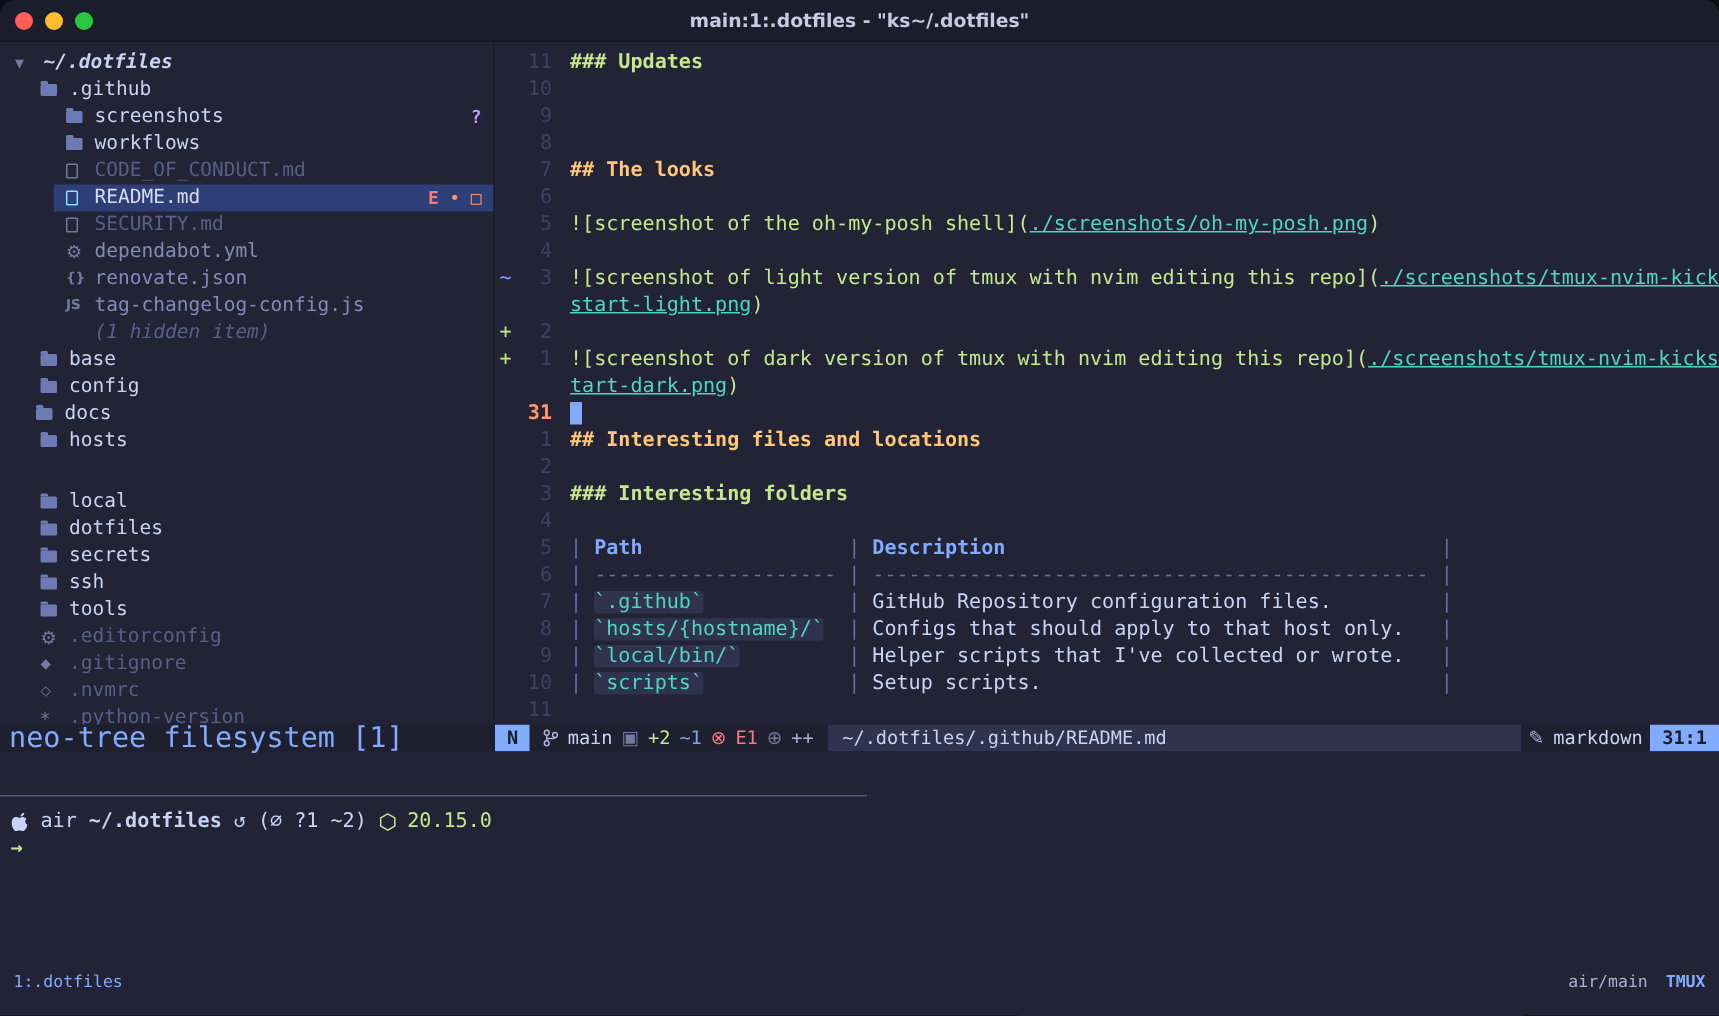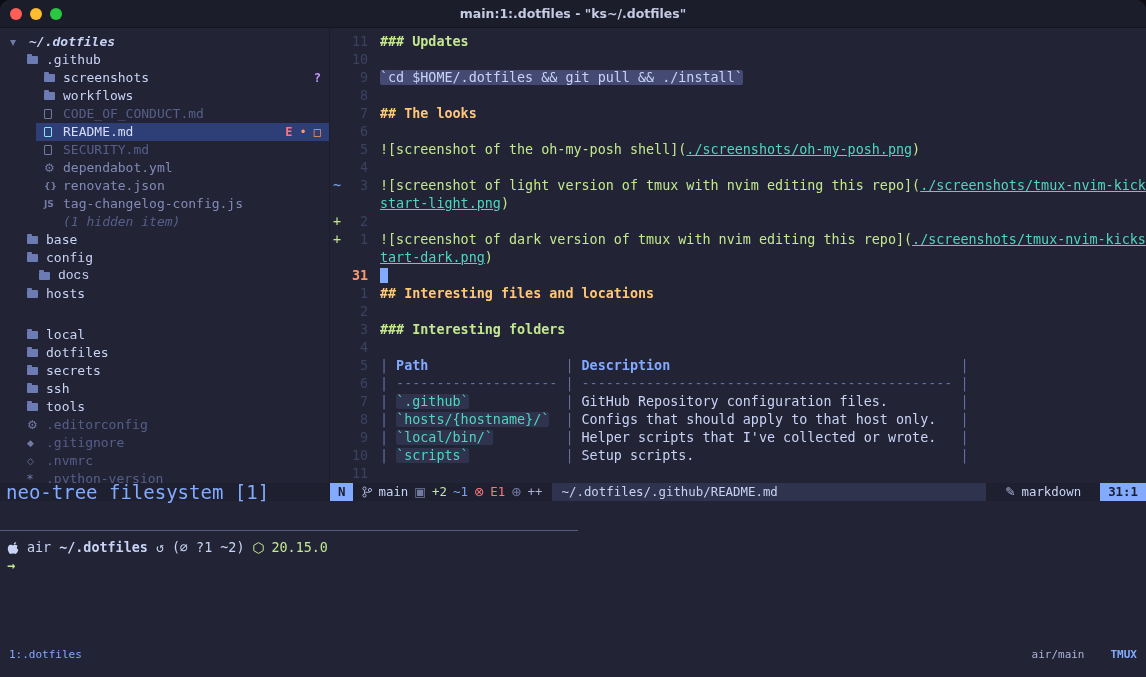--- a/index.html
+++ b/index.html
@@ -77,36 +77,36 @@
   .seg-b{padding:0 9px;gap:6px;color:var(--fg)}
   .sl-added{color:var(--green)}
   .sl-changed{color:#7ca1f2}
   .sl-err{color:var(--red)}
   .sl-lazy{color:#a9b1d6}
   .i-diff::before{content:"▣";color:var(--icmut);font-family:"DejaVu Sans",sans-serif}
   .i-diag::before{content:"⊗";color:var(--red);font-family:"DejaVu Sans",sans-serif}
   .i-lazy::before{content:"⊕";color:var(--icmut);font-family:"DejaVu Sans",sans-serif}
   .i-pencil::before{content:"✎";color:#a9b1d6;font-family:"DejaVu Sans",sans-serif}
   .seg-file{background:var(--seg);color:var(--fg);padding:0 10px;flex:1;min-width:0;overflow:hidden}
-  .seg-ft{padding:0 19px;gap:6px;color:var(--fg)}
+  .seg-ft{padding:0 5px;gap:6px;color:var(--fg)}
   .seg-pos{background:var(--blue);color:#1b1d2b;font-weight:bold;padding:0 8px}
 
   
   .cmdline{flex:0 0 18px}
   .pane-border{height:1px;width:578px;background:#545c7e;margin-top:11px}
   .shell{flex:1;padding:8px 7px;font-size:13.4px;color:var(--fg);overflow:hidden}
   .pline{height:18px;line-height:18px;display:flex;align-items:center;gap:8px;white-space:pre}
   .p-path{font-weight:bold}
   .p-node{color:var(--green)}
   .arrow-line{height:18px;line-height:18px;color:var(--green);font-weight:bold}
 
   
   .tmuxbar{flex:0 0 18px;height:18px;line-height:18px;margin-bottom:13px;padding:0 9px;display:flex;font-size:11px;color:#a9b1d6}
   .tmux-window{color:var(--blue)}
-  .tmux-right{margin-left:auto;display:flex;gap:26px}
+  .tmux-right{margin-left:auto;display:flex;gap:12px}
   .tmux-badge{color:var(--blue);font-weight:bold}
 </style>
 </head>
 <body>
 
 <div class="window">
 
   <div class="titlebar">
     <div class="traffic">
       <span class="light red"></span>
@@ -125,41 +125,41 @@
           <div class="tree-row s-dir" style="padding-left: 44px;"><span class="ic"><span class="fsh"></span></span><span class="lbl">workflows</span></div>
           <div class="tree-row s-dim" style="padding-left: 44px;"><span class="ic"><span class="psh"></span></span><span class="lbl">CODE_OF_CONDUCT.md</span></div>
           <div class="tree-row s-selected" style="padding-left: 44px;"><span class="ic"><span class="psh"></span></span><span class="lbl">README.md</span><span class="badges"><span class="bdg c-red">E</span><span class="bdg c-orange">•</span><span class="bdg c-orange">□</span></span></div>
           <div class="tree-row s-dim" style="padding-left: 44px;"><span class="ic"><span class="psh"></span></span><span class="lbl">SECURITY.md</span></div>
           <div class="tree-row s-file" style="padding-left: 44px;"><span class="ic"><span class="g">⚙</span></span><span class="lbl">dependabot.yml</span></div>
           <div class="tree-row s-file" style="padding-left: 44px;"><span class="ic"><span class="g sm">{}</span></span><span class="lbl">renovate.json</span></div>
           <div class="tree-row s-file" style="padding-left: 44px;"><span class="ic"><span class="g sm">JS</span></span><span class="lbl">tag-changelog-config.js</span></div>
           <div class="tree-row s-hidden" style="padding-left: 44px;"><span class="ic"></span><span class="lbl">(1 hidden item)</span></div>
           <div class="tree-row s-dir" style="padding-left: 27px;"><span class="ic"><span class="fsh"></span></span><span class="lbl">base</span></div>
           <div class="tree-row s-dir" style="padding-left: 27px; align-items: center;"><span class="ic"><span class="fsh"></span></span><span class="lbl">config</span></div>
-          <div class="tree-row s-dir" style="padding-left: 39px; font-family: Liberation Mono, monospace;"><span class="ic"><span class="fsh"></span></span><span class="lbl">docs</span></div>
+          <div class="tree-row s-dir" style="padding-left: 24px;"><span class="ic"><span class="fsh"></span></span><span class="lbl">docs</span></div>
           <div class="tree-row s-dir" style="padding-left: 27px;"><span class="ic"><span class="fsh"></span></span><span class="lbl">hosts</span></div>
           <div class="tree-row s-dir" style="padding-left: 27px; margin-top: 23px;"><span class="ic"><span class="fsh"></span></span><span class="lbl">local</span></div>
           <div class="tree-row s-dir" style="padding-left: 27px;"><span class="ic"><span class="fsh"></span></span><span class="lbl">dotfiles</span></div>
           <div class="tree-row s-dir" style="padding-left: 27px;"><span class="ic"><span class="fsh"></span></span><span class="lbl">secrets</span></div>
           <div class="tree-row s-dir" style="padding-left: 27px;"><span class="ic"><span class="fsh"></span></span><span class="lbl">ssh</span></div>
           <div class="tree-row s-dir" style="padding-left: 27px;"><span class="ic"><span class="fsh"></span></span><span class="lbl">tools</span></div>
           <div class="tree-row s-dim" style="padding-left: 27px;"><span class="ic"><span class="g">⚙</span></span><span class="lbl">.editorconfig</span></div>
           <div class="tree-row s-dim" style="padding-left: 27px;"><span class="ic"><span class="g sm">◆</span></span><span class="lbl">.gitignore</span></div>
           <div class="tree-row s-dim" style="padding-left: 27px;"><span class="ic"><span class="g sm">◇</span></span><span class="lbl">.nvmrc</span></div>
           <div class="tree-row s-dim" style="padding-left: 27px;"><span class="ic"><span class="g">*</span></span><span class="lbl">.python-version</span></div>
           <div class="tree-row s-file-bright" style="padding-left: 27px;"><span class="ic"><span class="g sm">$</span></span><span class="lbl">add-submodules.sh</span></div>
         </div>
       <div class="tree-status">neo-tree filesystem [1]</div>
     </div>
 
     <div class="editor">
       <div class="buffer" id="buffer">
           <div class="eline"><span class="sign"></span><span class="num">11</span><span class="etext"><span class="t-h3">### Updates</span></span></div>
           <div class="eline"><span class="sign"></span><span class="num">10</span><span class="etext"></span></div>
-          <div class="eline"><span class="sign"></span><span class="num">9</span><span class="etext"><span class="t-cb">`cd $HOME/.dotfiles &amp;&amp; git pull &amp;&amp; ./install`</span></span></div>
+          <div class="eline"><span class="sign"></span><span class="num">9</span></div>
           <div class="eline"><span class="sign"></span><span class="num">8</span><span class="etext"></span></div>
           <div class="eline"><span class="sign"></span><span class="num">7</span><span class="etext"><span class="t-h2">## The looks</span></span></div>
           <div class="eline"><span class="sign"></span><span class="num">6</span><span class="etext"></span></div>
           <div class="eline"><span class="sign"></span><span class="num">5</span><span class="etext"><span class="t-alt">![screenshot of the oh-my-posh shell](</span><span class="t-url">./screenshots/oh-my-posh.png</span><span class="t-alt">)</span></span></div>
           <div class="eline"><span class="sign"></span><span class="num">4</span><span class="etext"></span></div>
           <div class="eline"><span class="sign sign-change">~</span><span class="num">3</span><span class="etext"><span class="t-alt">![screenshot of light version of tmux with nvim editing this repo](</span><span class="t-url">./screenshots/tmux-nvim-kick</span></span></div>
           <div class="eline"><span class="sign"></span><span class="num"></span><span class="etext"><span class="t-url">start-light.png</span><span class="t-alt">)</span></span></div>
           <div class="eline"><span class="sign sign-add">+</span><span class="num">2</span><span class="etext"></span></div>
           <div class="eline"><span class="sign sign-add">+</span><span class="num">1</span><span class="etext"><span class="t-alt">![screenshot of dark version of tmux with nvim editing this repo](</span><span class="t-url">./screenshots/tmux-nvim-kicks</span></span></div>
           <div class="eline"><span class="sign"></span><span class="num"></span><span class="etext"><span class="t-url">tart-dark.png</span><span class="t-alt">)</span></span></div>

